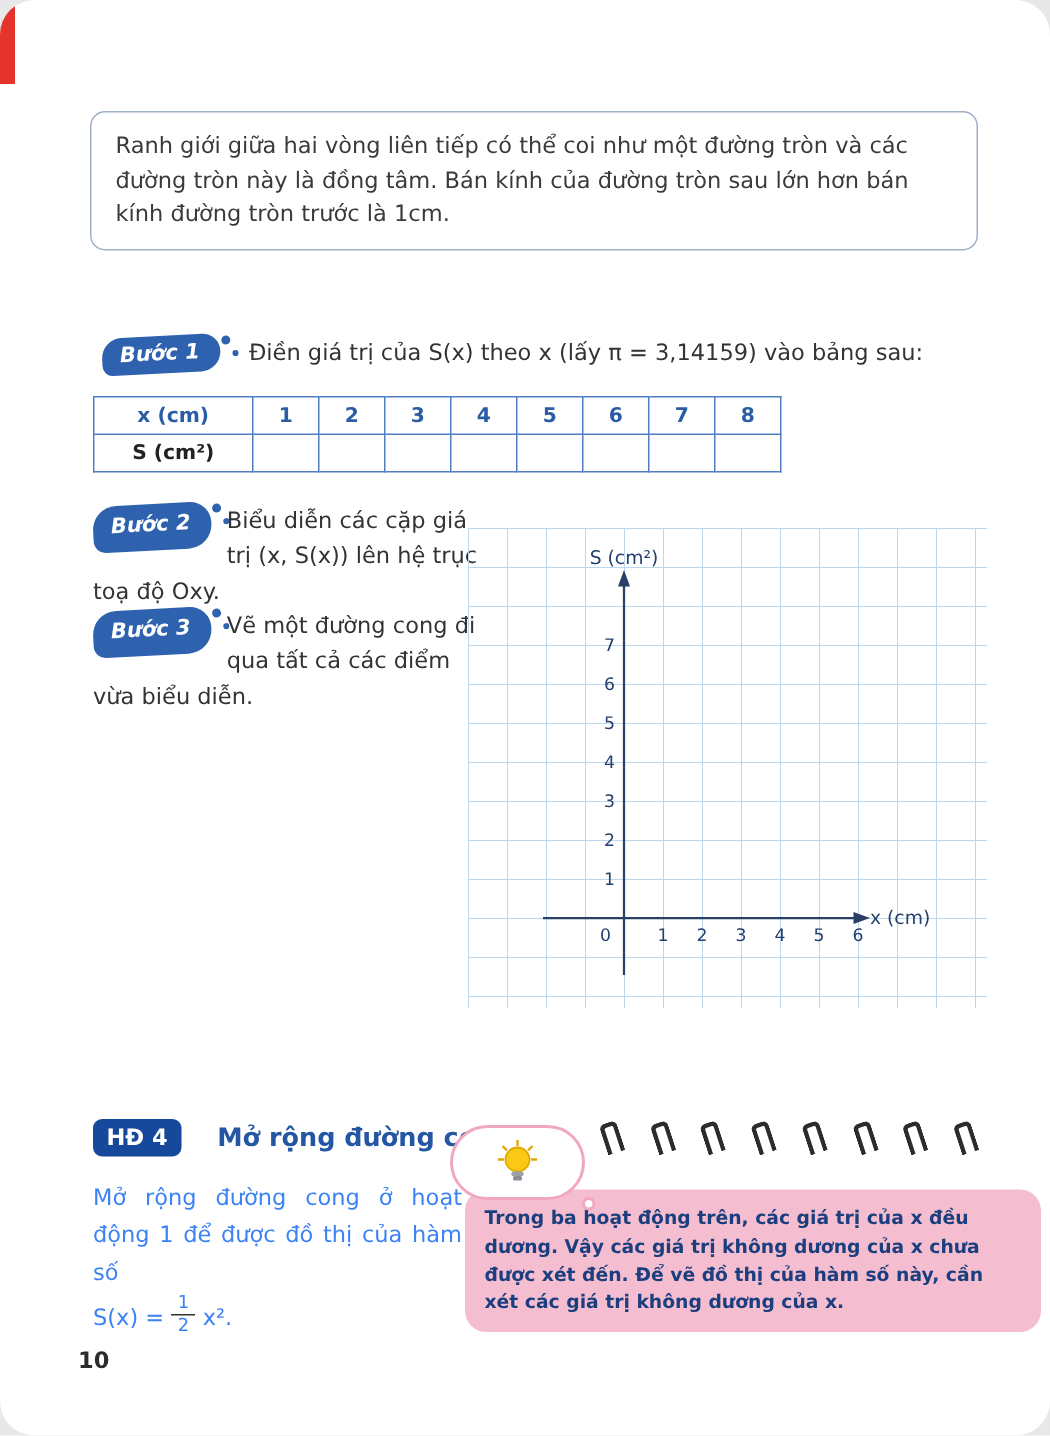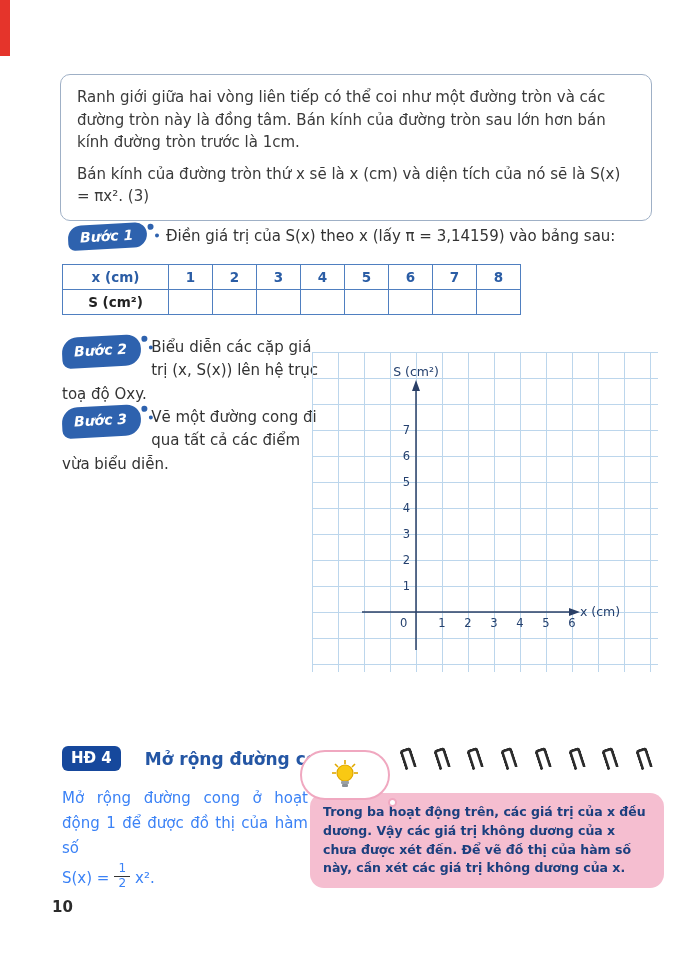--- a/index.html
+++ b/index.html
@@ -1,19 +1,19 @@
 <!DOCTYPE html>
 <html><head>
 <meta charset="utf-8">
 <style>
   * { margin:0; padding:0; box-sizing:border-box; }
   body { background:#e8e8e8; font-family:"DejaVu Sans","Liberation Sans",sans-serif; }
   .page {
     position:relative; width:700px; height:957px; margin:0 auto;
-    background:#ffffff; overflow:hidden; color:#333;
+    background:#ffffff; overflow:hidden; color:#333;border-radius:23px;
   }
   .edge-strip { position:absolute; left:0; top:0; width:10px; height:56px; background:#e5342b; }
 
   
   .intro-box {
     position:absolute; left:60px; top:74px; width:592px;
     border:1.5px solid #9fb0c6; border-radius:10px;
     padding:11px 16px 12px 16px; font-size:15px; line-height:1.5; color:#3a3a3a;
   }
   .intro-box p + p { margin-top:9px; }
@@ -74,21 +74,21 @@
   }
   .hd-title { color:#2456a4; font-weight:bold; font-size:17px; }
 
   .activity-body { position:absolute; left:62px; top:786px; width:246px; font-size:15px; line-height:1.65; color:#3b82f6; text-align:justify; }
   .formula-line { margin-top:2px; display:flex; align-items:flex-end; gap:5px; text-align:left; }
   .frac { display:inline-flex; flex-direction:column; align-items:center; font-size:12px; line-height:1.15; vertical-align:middle; }
   .frac .num { padding:0 4px; border-bottom:1.2px solid #333; }
 
   
   .callout-box {
-    position:absolute; left:310px; top:793px; width:354px; min-height:82px;
+    position:absolute; left:310px; top:793px; width:384px; min-height:82px;
     background:#f5bed0; border-radius:14px; padding:10px 13px;
     font-size:12.5px; font-weight:bold; line-height:1.5; color:#1b3f7e;
   }
   .staples { position:absolute; left:402px; top:748px; width:248px; display:flex; justify-content:space-between; z-index:3; }
   .staple {
     width:12px; height:21px;
     border-top:3px solid #2c2c2c; border-left:3px solid #2c2c2c; border-right:3px solid #2c2c2c;
     border-radius:4px 4px 0 0; transform:rotate(-18deg);
   }
   .bulb-bubble {
@@ -107,21 +107,20 @@
 </style>
 </head>
 <body>
 
 <div class="page">
 
   <div class="edge-strip"></div>
 
   <div class="intro-box">
     <p>Ranh giới giữa hai vòng liên tiếp có thể coi như một đường tròn và các đường tròn này là đồng tâm. Bán kính của đường tròn sau lớn hơn bán kính đường tròn trước là 1cm.</p>
-    <p>Bán kính của đường tròn thứ x sẽ là x (cm) và diện tích của nó sẽ là S(x) = πx². (3)</p>
   </div>
 
   <div class="step1-row">
     <span class="buoc-badge"><span>Bước 1</span><span class="dot d1"></span><span class="dot d2"></span></span>
     <span>Điền giá trị của S(x) theo x (lấy π = 3,14159) vào bảng sau:</span>
   </div>
 
   <table class="values-table">
     <tbody>
         <tr class="head">

